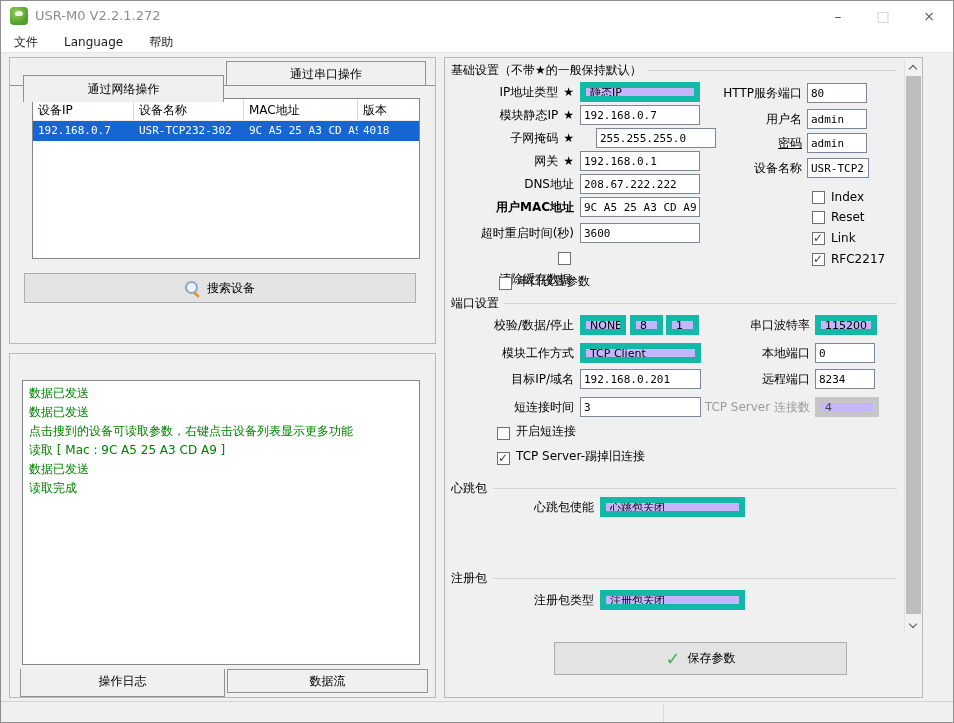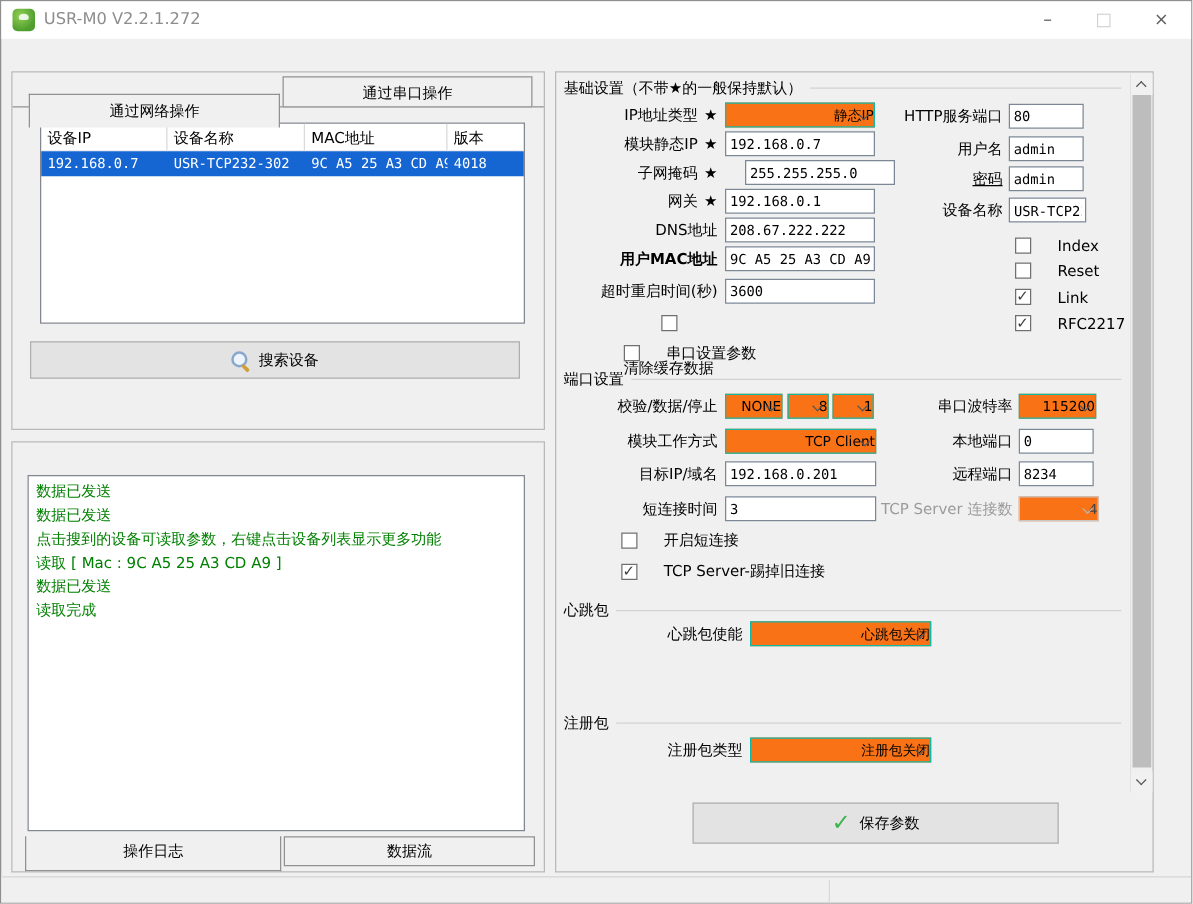--- a/index.html
+++ b/index.html
@@ -50,26 +50,26 @@
   .btab { position:absolute; text-align:center; background:#f0f0f0; border:1px solid #919191; }
   .btab.active-bottom { border-top:none; z-index:2; }
 
   
   .group-head { position:absolute; display:flex; align-items:center; font-size:12px; white-space:nowrap; }
   .group-head .gline { flex:1; border-top:1px solid #d2d2d2; margin-left:6px; }
   .flabel { position:absolute; height:20px; line-height:20px; text-align:right; white-space:nowrap; font-size:12px; }
   .flabel .star { margin-left:5px; }
   .flabel.dim, .dim { color:#9b9b9b; }
   .txt { position:absolute; height:20px; border:1px solid #7b8795; background:#fff; font-family:"DejaVu Sans Mono",monospace; font-size:11px; padding:0 3px; color:#000; }
-  .combo { position:absolute; height:20px; border:1px solid #14b8a6; background:#f97316; font-size:11px; display:flex; align-items:center; padding-left:4px; overflow:hidden; white-space:nowrap;justify-content:flex-end; }
+  .combo { position:absolute; height:20px; border:6px solid #14b8a6; background:#c4b5fd; font-size:11px; display:flex; align-items:center; padding-left:4px; overflow:hidden; white-space:nowrap; }
   .combo .chev { position:absolute; right:5px; top:6px; width:6px; height:6px; border-left:1px solid #555; border-bottom:1px solid #555; transform:rotate(-45deg); }
   .combo.disabled { border-color:#c6c6c6; color:#444; }
   .combo.disabled .chev { border-color:#b5b5b5; }
 
-  .cbrow { position:absolute; display:flex; align-items:center; gap:21px; font-size:12px; height:15px; white-space:nowrap; }
+  .cbrow { position:absolute; display:flex; align-items:flex-end; gap:6px; font-size:12px; height:15px; white-space:nowrap; }
   .cbbox { position:relative; width:13px; height:13px; border:1px solid #6f6f6f; background:#fff; flex:none; }
   .cbbox.checked::after { content:"✓"; position:absolute; left:0px; top:-2px; font-size:12px; font-weight:bold; color:#3c3c3c; }
 
   
   .sbar { position:absolute; width:17px; background:#f0f0f0; border-left:1px solid #e2e2e2; }
   .sbtn { position:absolute; left:0; width:17px; height:17px; background:#f1f1f1; }
   .sbtn .chev { position:absolute; left:5px; width:6px; height:6px; border-left:1px solid #555; border-bottom:1px solid #555; }
   .sbtn.up .chev { top:7px; transform:rotate(135deg); }
   .sbtn.down .chev { top:4px; transform:rotate(-45deg); }
   .sthumb { position:absolute; left:1px; width:15px; background:#bdbdbd; }
@@ -84,20 +84,25 @@
 <div class="window">
 
   <div class="titlebar">
     <div class="appicon"></div>
     <div class="title-text">USR-M0 V2.2.1.272</div>
     <div class="winbtn" style="left:815px;">–</div>
     <div class="winbtn max" style="left:860px;">□</div>
     <div class="winbtn" style="left:906px;">×</div>
   </div>
 
+  <div class="menubar">
+    <div class="menu-item">文件</div>
+    <div class="menu-item">Language</div>
+    <div class="menu-item">帮助</div>
+  </div>
 
   <div class="panel" style="left:8px; top:56px; width:427px; height:287px;">
     <div class="tabline" style="top:27px;"></div>
     <div class="tab active-top" style="left:13px; top:1px; width:201px; height:27px; line-height:26px;">通过网络操作</div>
     <div class="tab" style="left:216px; top:3px; width:200px; height:25px; line-height:24px;">通过串口操作</div>
 
     <div class="devbox" style="left:22px; top:40px; width:388px; height:161px;">
       <div class="thead">
         <div class="th c1">设备IP</div>
         <div class="th c2">设备名称</div>

